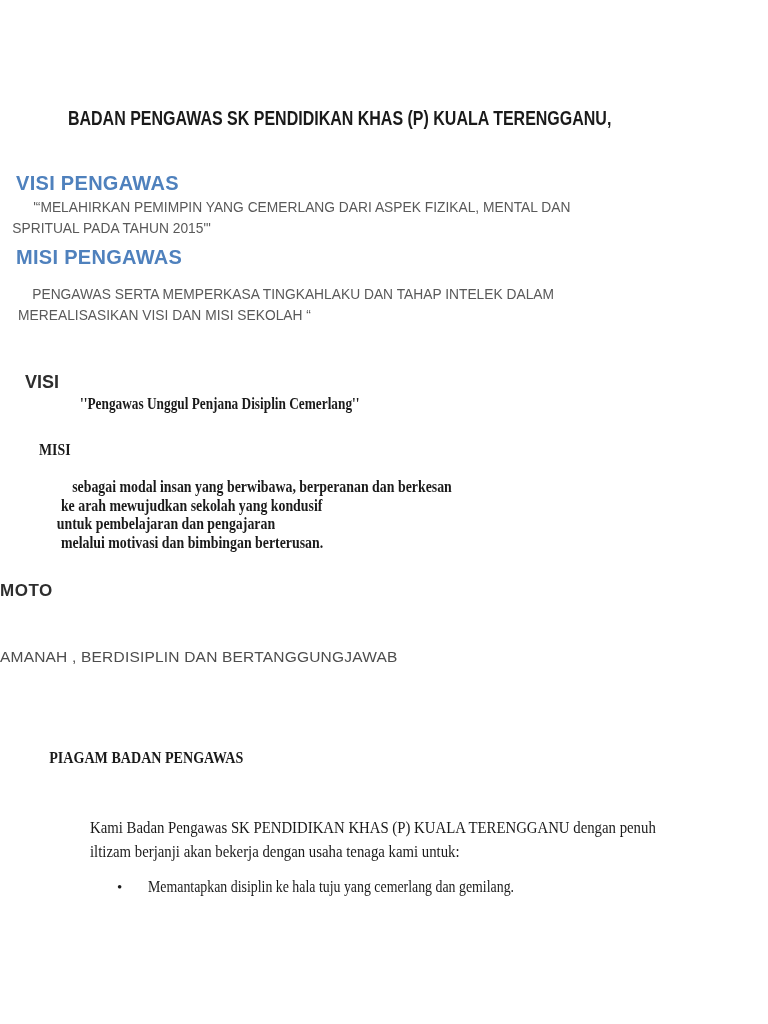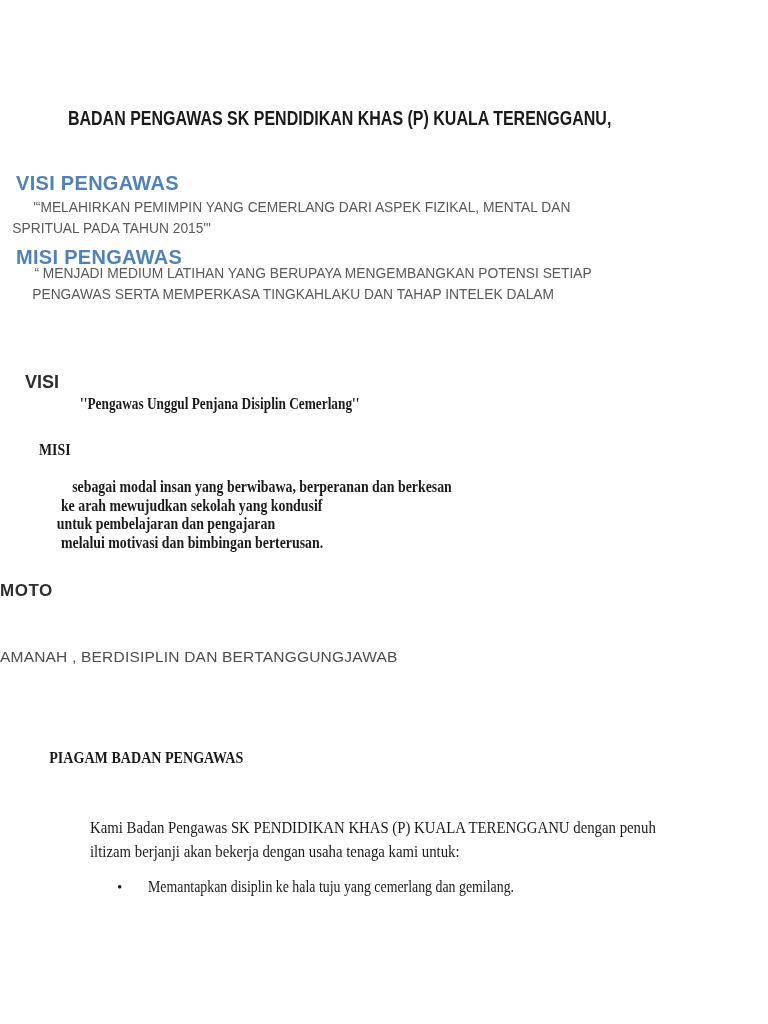--- a/index.html
+++ b/index.html
@@ -58,25 +58,25 @@
 
   <div class="line h-blue" style="top:170px">VISI PENGAWAS</div>
   <div class="line q-gray" style="top:196px">
     <span class="sq cx89">'“MELAHIRKAN PEMIMPIN YANG CEMERLANG DARI ASPEK FIZIKAL, MENTAL DAN</span>
   </div>
   <div class="line q-gray" style="top:217px">
     <span class="sq cx89">SPRITUAL PADA TAHUN 2015"'</span>
   </div>
 
   <div class="line h-blue" style="top:244px">MISI PENGAWAS</div>
-  <div class="line q-gray" style="top:262px">
-    <span class="sq cx89">“ MENJADI MEDIUM LATIHAN YANG BERUPAYA MENGEMBANGKAN POTENSI SETIAP</span>
-  </div>
   <div class="line q-gray" style="top:283px">
     <span class="sq cx89">PENGAWAS SERTA MEMPERKASA TINGKAHLAKU DAN TAHAP INTELEK DALAM</span>
+  </div>
+  <div class="line q-gray" style="top:304px">
+    <span class="sq cx89">MEREALISASIKAN VISI DAN MISI SEKOLAH “</span>
   </div>
 
   <div class="line h-sans" style="top:372px; font-size:18px; line-height:20px;padding-left:25px;">VISI</div>
   <div class="line serif-b" style="top:391px; font-size:17.5px; line-height:24px;">
     <span class="sq cx76">''Pengawas Unggul Penjana Disiplin Cemerlang''</span>
   </div>
 
   <div class="line serif-b misi-block" style="top:441px">
     <span class="sq cx84">MISI</span>
   </div>

